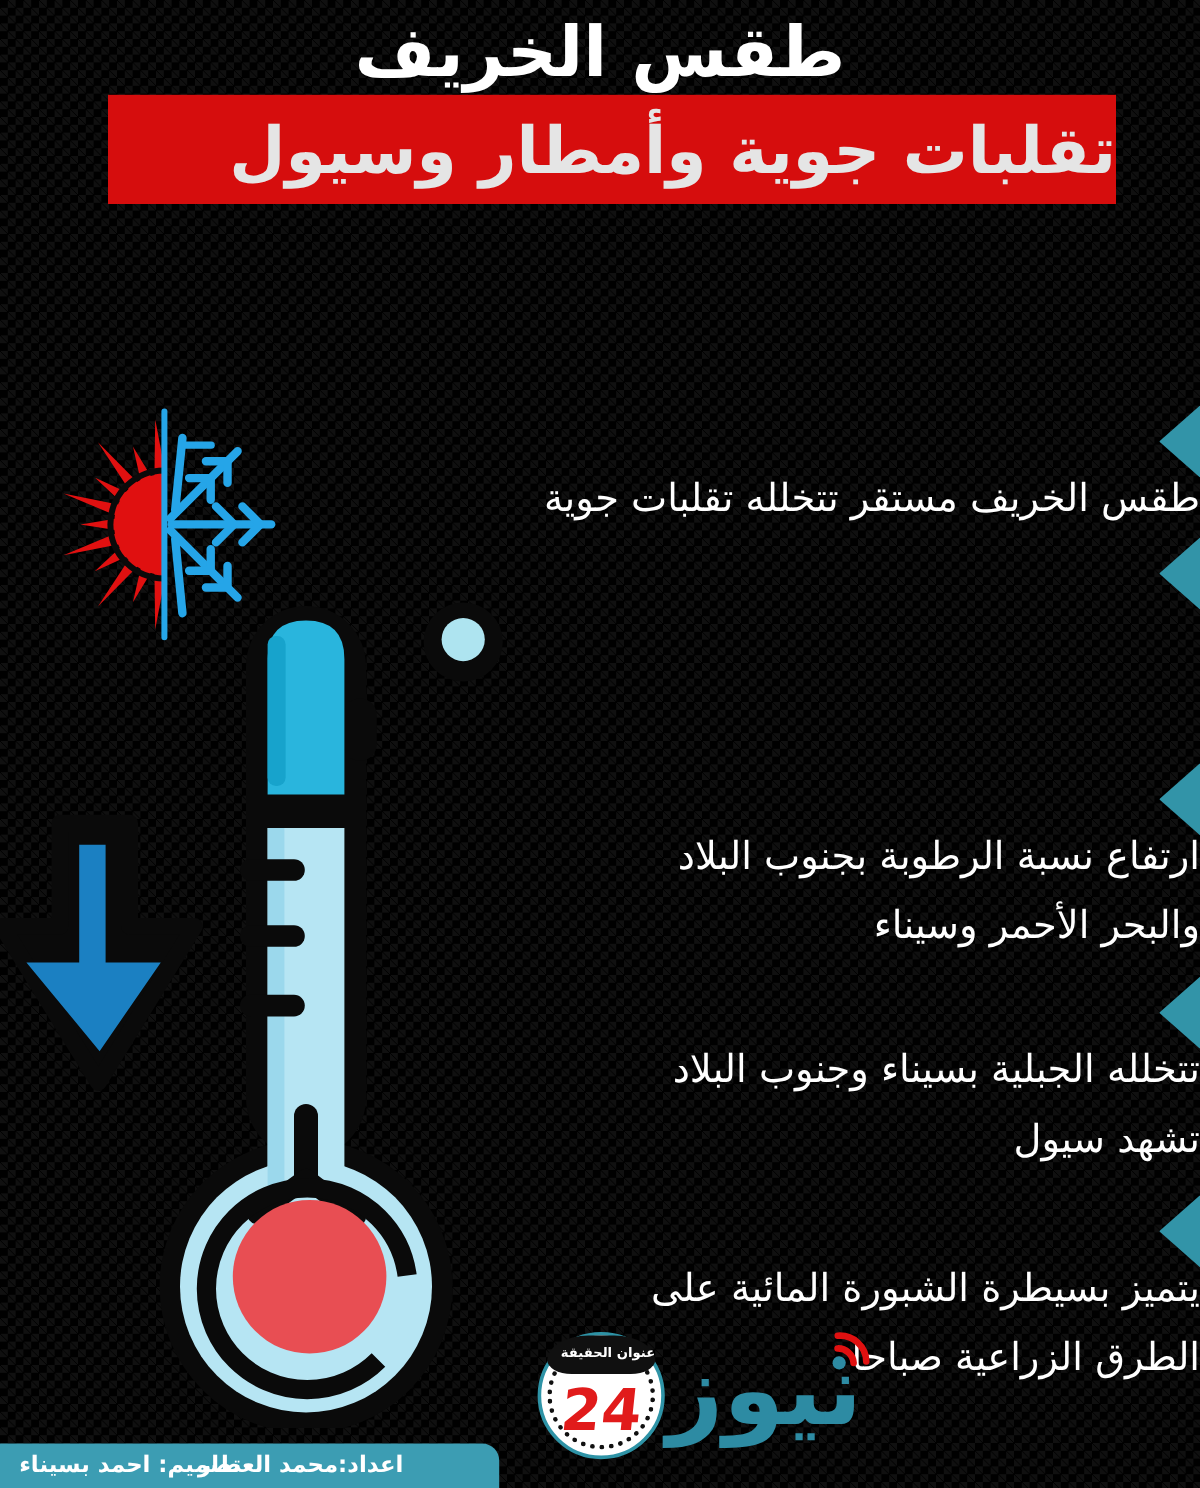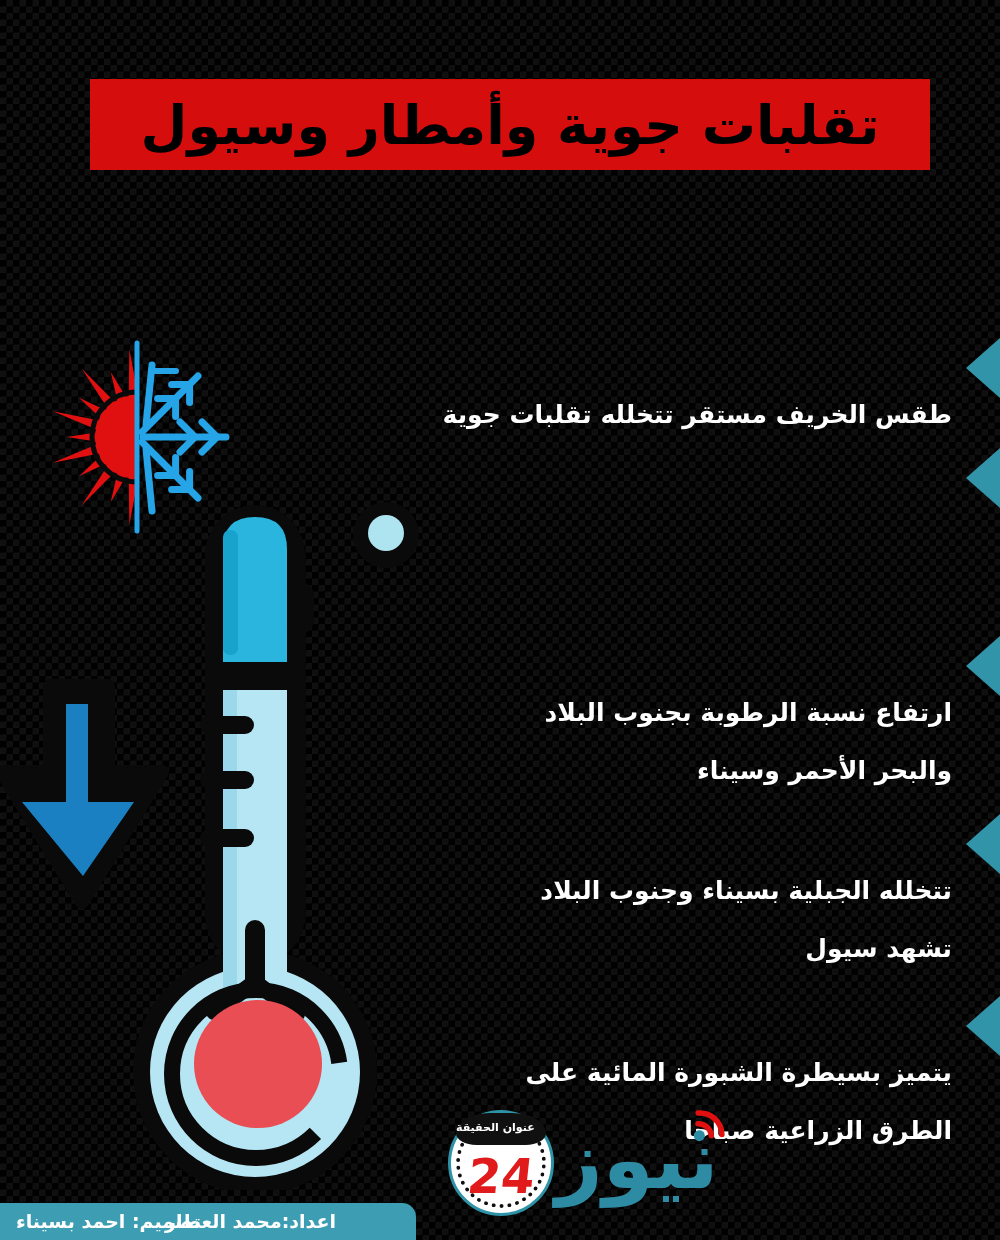--- a/index.html
+++ b/index.html
@@ -20,29 +20,29 @@
     line-height:86px;text-align:center;
     color:#fff;font-size:58px;font-weight:800;
     direction:rtl;
   }
   .banner{
     position:absolute;left:90px;top:79px;width:840px;height:91px;
     background:#d60d0d;
   }
   .banner-text{
     display:block;width:100%;height:100%;
-    line-height:94px;text-align:center;
-    color:#000000;font-size:54px;font-weight:800;direction:rtl;
+    line-height:94px;text-align:right;
+    color:#e5e5e5;font-size:54px;font-weight:800;direction:rtl;
   }
   .bullet{
     position:absolute;left:0;right:0;
     direction:rtl;text-align:right;
-    color:#fff;font-size:25px;font-weight:700;
+    color:#fff;font-size:32px;font-weight:400;
     line-height:58px;white-space:pre-line;
-    padding-right:48px;box-sizing:border-box;
+    box-sizing:border-box;
   }
   .bullet .marker{
     position:absolute;right:0;top:10px;
     width:34px;height:60px;background:#3294a8;
     clip-path:polygon(100% 0,0 50%,100% 100%);
   }
   .b1{top:328px}.b2{top:438px}.b3{top:626px}.b4{top:804px}.b5{top:986px}
   .sun-snow{position:absolute;left:30px;top:335px;}
   .thermo{position:absolute;left:100px;top:490px;}
   .down-arrow{position:absolute;left:0px;top:678px;}
@@ -50,21 +50,21 @@
     position:absolute;left:448px;top:1110px;width:106px;height:106px;
     background:#fff;border:3px solid #2e93a6;border-radius:50%;
     box-sizing:border-box;z-index:3;
   }
   .logo-dots{position:absolute;inset:5px;border:4px dotted #101010;border-radius:50%;}
   .logo-cap{
     position:absolute;top:0;left:5px;right:5px;height:32px;
     background:#101010;
     border-radius:44px 44px 26px 26px / 26px 26px 15px 15px;
     color:#fff;font-size:11px;font-weight:700;
-    text-align:left;line-height:30px;direction:rtl;
+    text-align:right;line-height:30px;direction:rtl;
   }
   .logo-24{
     position:absolute;left:0;right:0;top:30px;height:70px;
     text-align:center;line-height:66px;
     color:#e11b1b;font-size:48px;font-weight:800;
     transform:skewX(-6deg);
   }
   .logo-name{
     position:absolute;left:552px;top:1100px;width:170px;height:120px;
     color:#2d8ba3;font-size:82px;font-weight:800;
@@ -82,20 +82,21 @@
   .footer-bar .design{
     position:absolute;left:16px;top:0;line-height:37px;
     color:#fff;font-size:19px;font-weight:800;direction:rtl;
   }
 </style>
 </head>
 <body>
 
 <div class="poster">
 
+  <div class="title">طقس الخريف</div>
 
   <div class="banner">
     <span class="banner-text">تقلبات جوية وأمطار وسيول</span>
   </div>
 
   <svg class="sun-snow" width="210" height="210" viewBox="0 0 210 210">
     <g id="sun-rays">
         <polygon points="108.39597986810003,62.02436691923617 99.33029463820607,14.334866567926397 98.68353236728963,62.87409597064777" fill="#e01010"></polygon>
         <polygon points="96.64723819589916,63.36296694843727 80.77753846088615,37.09713018032488 87.60761519014652,67.01521171442417" fill="#e01010"></polygon>
         <polygon points="85.8032294306718,68.07807615374296 51.61980558761432,33.61115539178655 78.22640798645396,74.2136651816401" fill="#e01010"></polygon>

